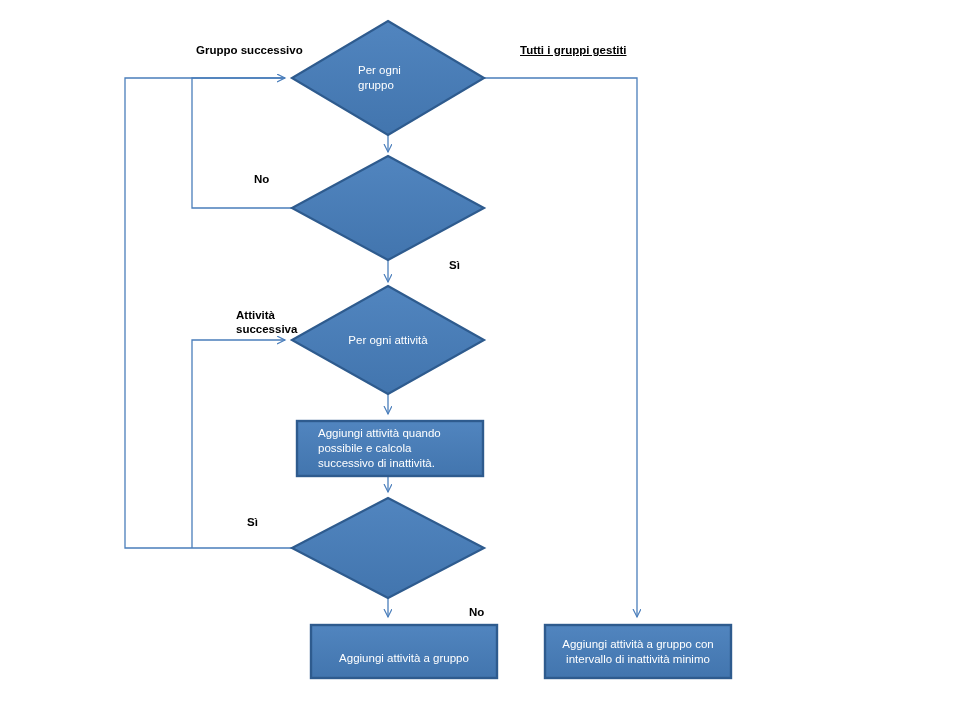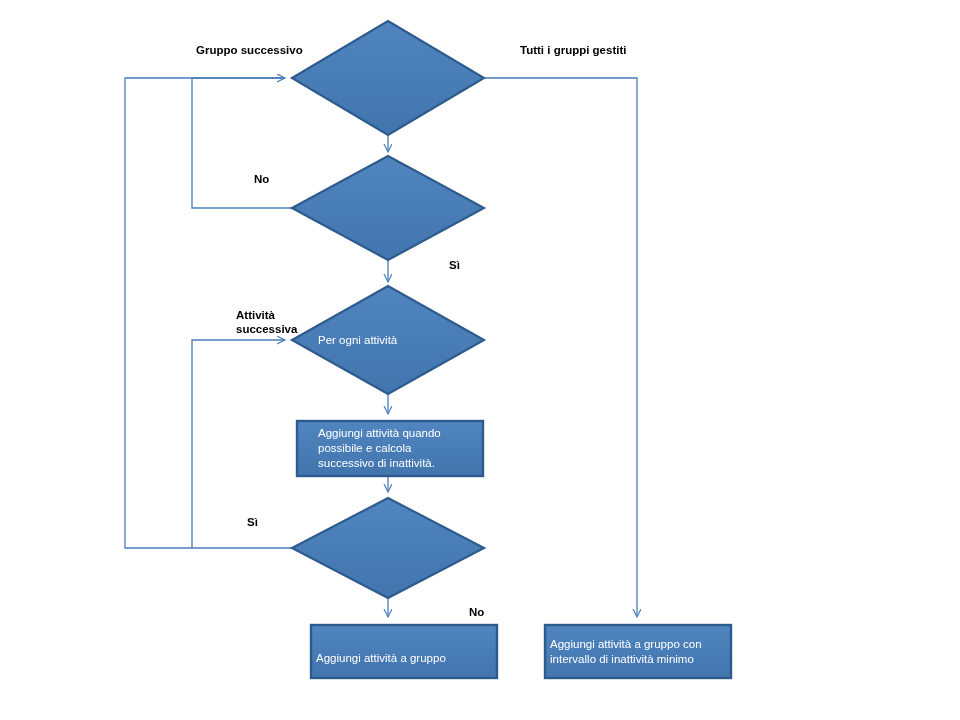--- a/index.html
+++ b/index.html
@@ -27,21 +27,21 @@
   .shape-label {
     position: absolute;
     color: #ffffff;
     font-size: 11.5px;
     line-height: 15px;
     font-family: "Liberation Sans", sans-serif;
     pointer-events: none;
     white-space: pre-line;
   }
   .shape-label.center {
-    text-align: left;
+    text-align: center;
   }
   .shape-label.left {
     text-align: left;
   }
   .edge-label {
     position: absolute;
     color: #000000;
     font-size: 11.5px;
     line-height: 14px;
     font-weight: bold;
@@ -127,37 +127,39 @@
 
     <g>
       <rect x="311" y="625" width="186" height="53" fill="url(#shapeGrad)" stroke="#2E5B8E" stroke-width="2.4"></rect>
     </g>
 
     <g>
       <rect x="545" y="625" width="186" height="53" fill="url(#shapeGrad)" stroke="#2E5B8E" stroke-width="2.4"></rect>
     </g>
   </svg>
 
+  <div class="shape-label left" style="left:358px; top:63px; width:120px;">Per ogni
+gruppo</div>
 
 
   <div class="shape-label center" style="left:318px; top:333px; width:140px;">Per ogni attività</div>
 
   <div class="shape-label left" style="left:318px; top:426px; width:160px;">Aggiungi attività quando
 possibile e calcola
 successivo di inattività.</div>
 
 
   <div class="shape-label center" style="left:316px; top:644px; width:176px;margin-top:7px;">Aggiungi attività a gruppo</div>
 
   <div class="shape-label center" style="left:550px; top:637px; width:176px;">Aggiungi attività a gruppo con
 intervallo di inattività minimo</div>
 
   <div class="edge-label" style="left:160px; top:43px;">Gruppo successivo</div>
 
-  <div class="edge-label" style="left:484px; top:43px;">Tutti i gruppi gestiti</div>
+  <div class="edge-label" style="left:484px; top:43px;text-decoration:underline;">Tutti i gruppi gestiti</div>
 
   <div class="edge-label" style="left:218px; top:172px;">No</div>
 
   <div class="edge-label" style="left:413px; top:258px;">Sì</div>
 
   <div class="edge-label" style="left:200px; top:308px;">Attività
 successiva</div>
 
   <div class="edge-label" style="left:211px; top:515px;">Sì</div>
 

